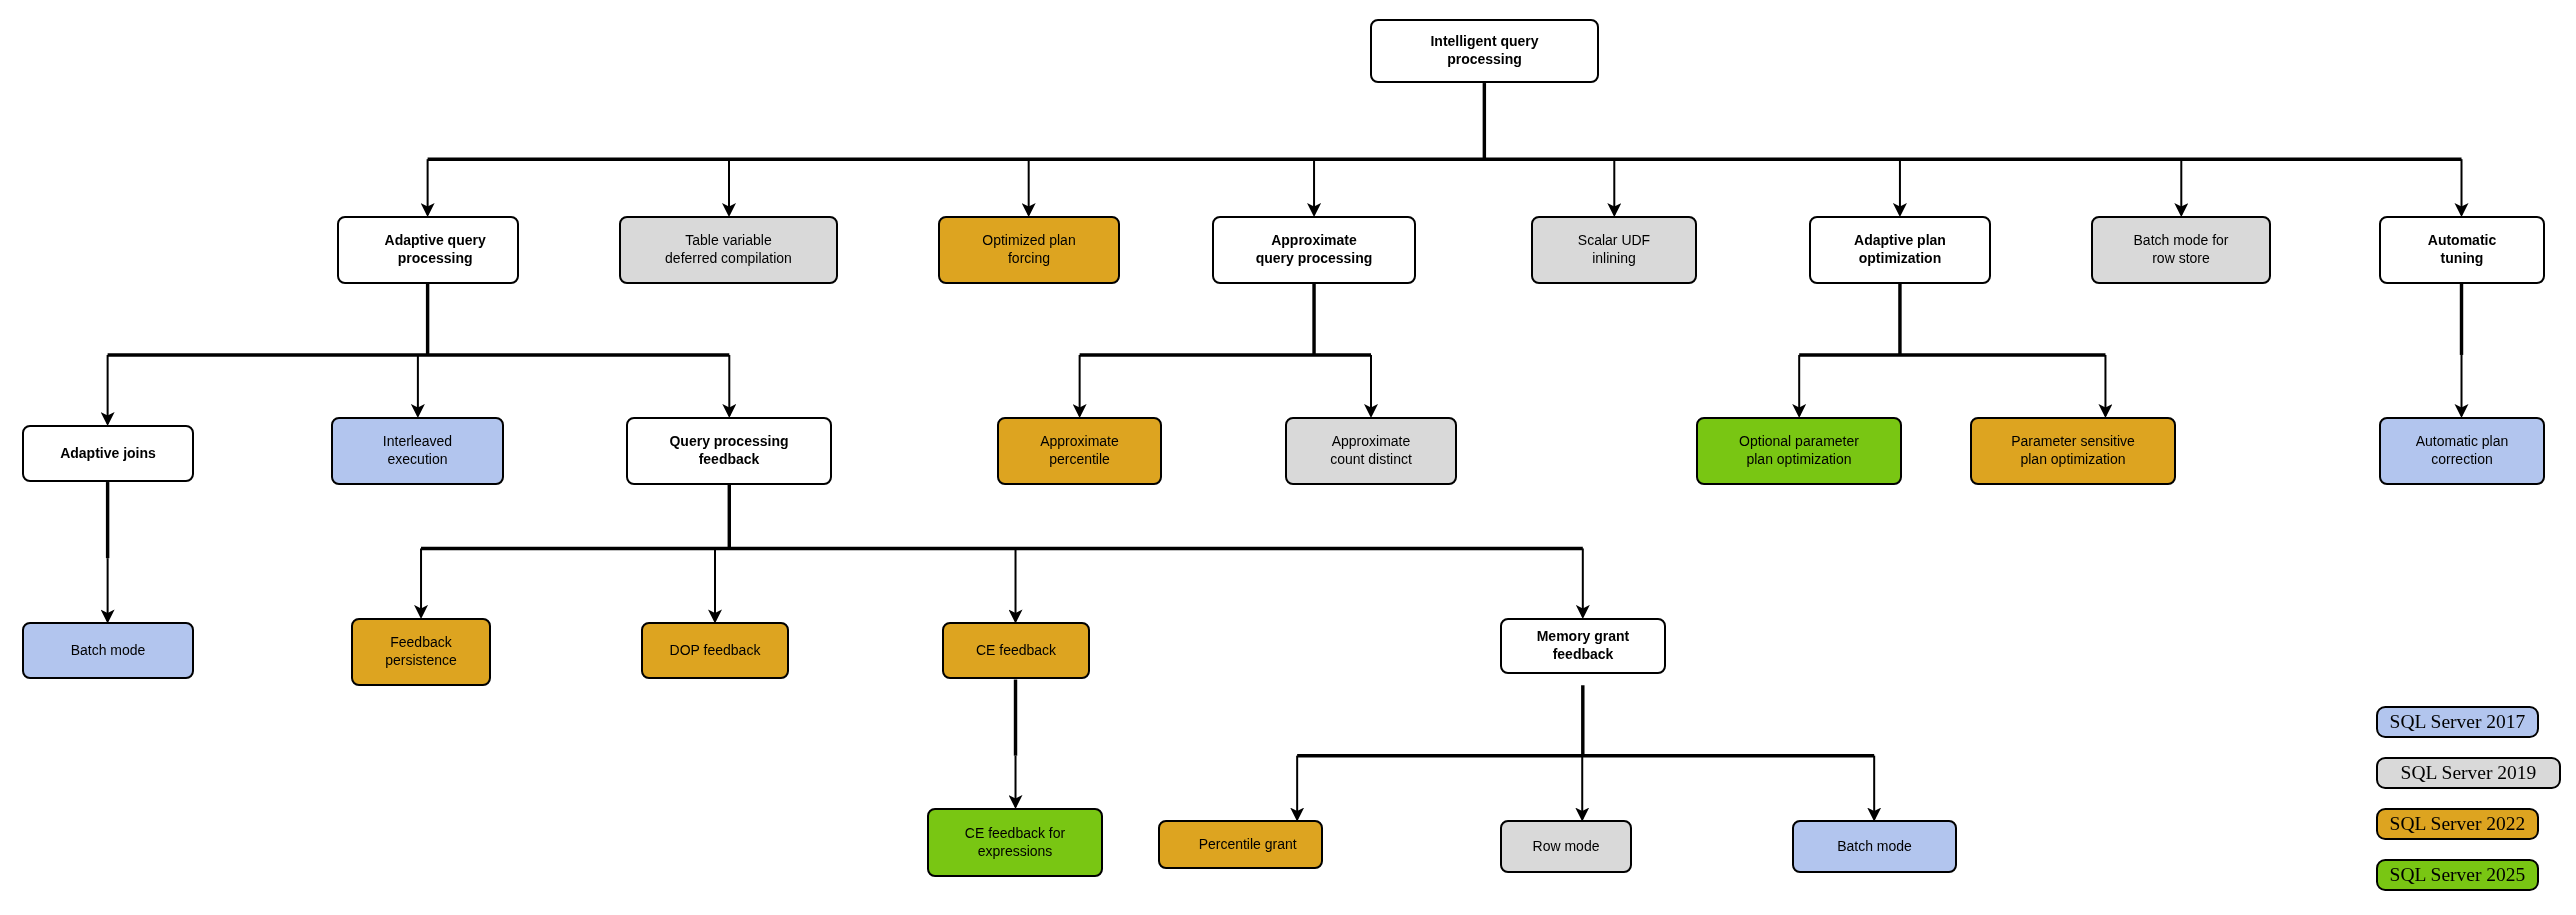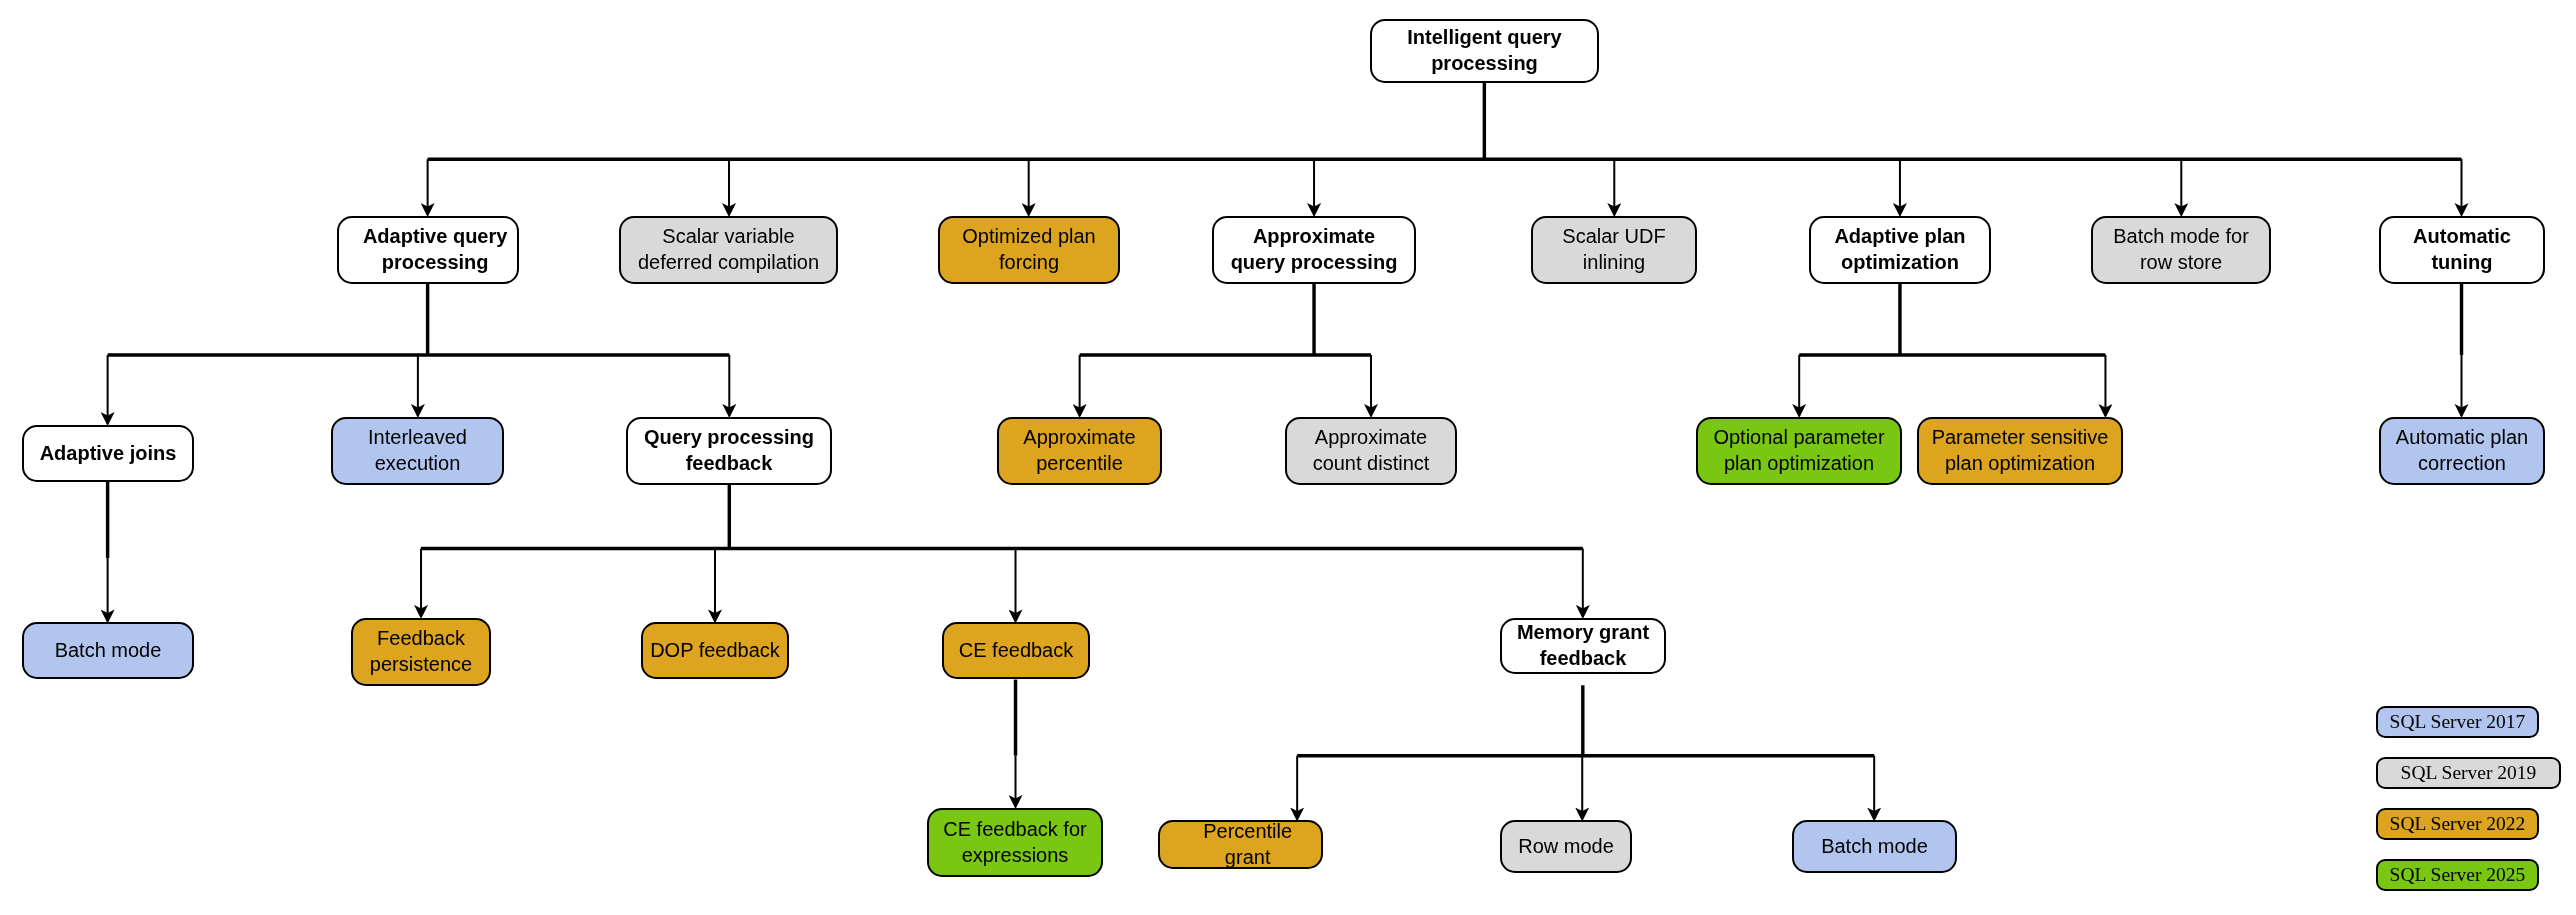--- a/index.html
+++ b/index.html
@@ -20,28 +20,28 @@
     left: 0;
     top: 0;
     width: 2576px;
     height: 916px;
     pointer-events: none;
   }
   .node {
     position: absolute;
     box-sizing: border-box;
     border: 2.3px solid #000000;
-    border-radius: 15px;
+    border-radius: 8px;
     background: #ffffff;
     display: flex;
     align-items: center;
     justify-content: center;
     text-align: center;
     color: #000000;
-    font-size: 20px;
+    font-size: 14px;
     line-height: 1.28;
     font-weight: 700;
     padding: 2.3px 5.7px;
     white-space: pre-line;
   }
   .node.fill-gray   { background: #d9d9d9; font-weight: 400; }
   .node.fill-amber  { background: #dda420; font-weight: 400; }
   .node.fill-blue   { background: #b2c5ee; font-weight: 400; }
   .node.fill-green  { background: #79c613; font-weight: 400; }
   .node.fill-white  { background: #ffffff; font-weight: 700; }
@@ -112,21 +112,21 @@
         <line x1="2764" y1="1320" x2="2764" y2="1431" stroke="#000000" stroke-width="3.5" marker-end="url(#arrow)"></line>
         <line x1="3274" y1="1320" x2="3274" y2="1431" stroke="#000000" stroke-width="3.5" marker-end="url(#arrow)"></line>
       </g>
   </svg>
 
   <div id="nodes-layer">
       <div class="node fill-white" style="left: 1370px; top: 19px; width: 229px; height: 64px;">Intelligent query
 processing</div>
       <div class="node fill-white" style="left: 337px; top: 216px; width: 182px; height: 68px; padding-left: 20px;">Adaptive query
 processing</div>
-      <div class="node fill-gray" style="left: 619px; top: 216px; width: 219px; height: 68px;">Scalar variable
+      <div class="node fill-gray" style="left: 619px; top: 216px; width: 219px; height: 68px;">Table variable
 deferred compilation</div>
       <div class="node fill-amber" style="left: 938px; top: 216px; width: 182px; height: 68px;">Optimized plan
 forcing</div>
       <div class="node fill-white" style="left: 1212px; top: 216px; width: 204px; height: 68px;">Approximate
 query processing</div>
       <div class="node fill-gray" style="left: 1531px; top: 216px; width: 166px; height: 68px;">Scalar UDF
 inlining</div>
       <div class="node fill-white" style="left: 1809px; top: 216px; width: 182px; height: 68px;">Adaptive plan
 optimization</div>
       <div class="node fill-gray" style="left: 2091px; top: 216px; width: 180px; height: 68px;">Batch mode for
@@ -137,21 +137,21 @@
       <div class="node fill-blue" style="left: 331px; top: 417px; width: 173px; height: 68px;">Interleaved
 execution</div>
       <div class="node fill-white" style="left: 626px; top: 417px; width: 206px; height: 68px;">Query processing
 feedback</div>
       <div class="node fill-amber" style="left: 997px; top: 417px; width: 165px; height: 68px;">Approximate
 percentile</div>
       <div class="node fill-gray" style="left: 1285px; top: 417px; width: 172px; height: 68px;">Approximate
 count distinct</div>
       <div class="node fill-green" style="left: 1696px; top: 417px; width: 206px; height: 68px;">Optional parameter
 plan optimization</div>
-      <div class="node fill-amber" style="left: 1917px; top: 417px; width: 206px; height: 68px;">Parameter sensitive
+      <div class="node fill-amber" style="left: 1970px; top: 417px; width: 206px; height: 68px;">Parameter sensitive
 plan optimization</div>
       <div class="node fill-blue" style="left: 2379px; top: 417px; width: 166px; height: 68px;">Automatic plan
 correction</div>
       <div class="node fill-blue" style="left: 22px; top: 622px; width: 172px; height: 57px;">Batch mode</div>
       <div class="node fill-amber" style="left: 351px; top: 618px; width: 140px; height: 68px;">Feedback
 persistence</div>
       <div class="node fill-amber" style="left: 641px; top: 622px; width: 148px; height: 57px;">DOP feedback</div>
       <div class="node fill-amber" style="left: 942px; top: 622px; width: 148px; height: 57px;">CE feedback</div>
       <div class="node fill-white" style="left: 1500px; top: 618px; width: 166px; height: 56px;">Memory grant
 feedback</div>

